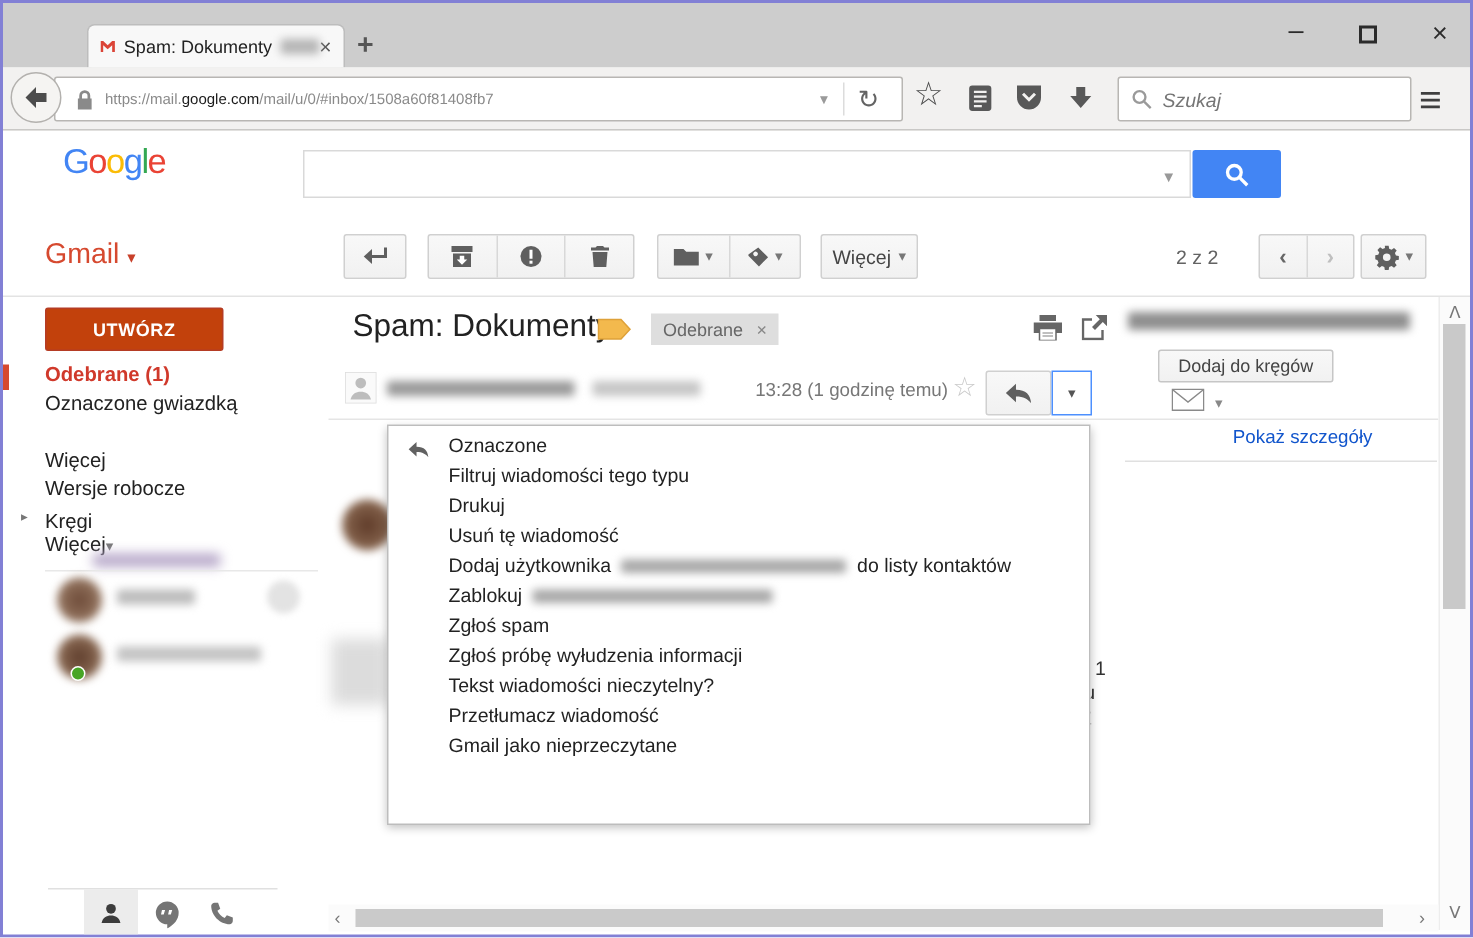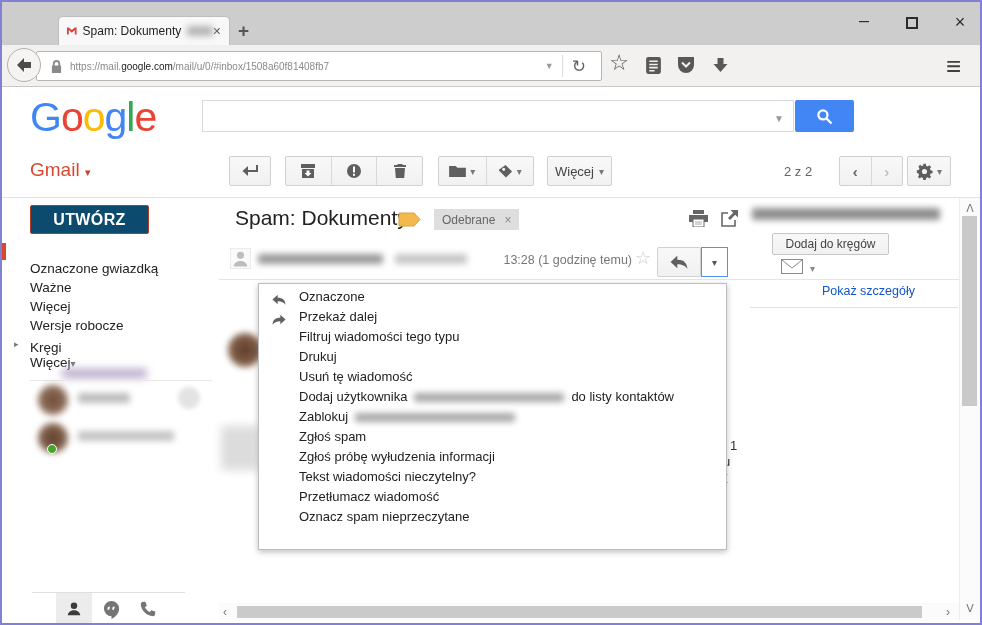--- a/index.html
+++ b/index.html
@@ -29,21 +29,21 @@
   .reloadbtn { color:#636363; font-size:17px; padding:0 9px; }
   .ticon { position:absolute; top:50px; width:26px; height:26px; display:flex; align-items:center; justify-content:center; }
   .icon-star-tool { left:604px; font-size:22px; color:#4c4c4c; top:48px; }
   .icon-clip { left:638px; } .icon-pocket { left:671px; } .icon-dl { left:705px; }
   .ffsearch { position:absolute; left:743px; top:49px; width:196px; height:30px; background:#fff; border:1px solid #b8b6b3; border-radius:2px; display:flex; align-items:center; padding:0 8px; }
   .ffsearch input { border:none; outline:none; font-style:italic; font-size:13px; color:#777; width:140px; margin-left:7px; font-family:"Liberation Sans",sans-serif; background:transparent; }
   .hamburger { position:absolute; left:944px; top:51px; font-size:26px; color:#3f3f3f; line-height:26px; }
 
   
   .gheader { position:absolute; left:0; top:86px; width:978px; height:54px; background:#fff; }
-  .glogo { position:absolute; left:28px; top:6px; font-size:41px; letter-spacing:-1px; }
+  .glogo { position:absolute; left:40px; top:6px; font-size:23px; letter-spacing:-1px; }
   .gsearch { position:absolute; left:200px; top:12px; width:592px; height:32px; border:1px solid #d9d9d9; background:#fff; }
   .gsearch-arrow { position:absolute; right:9px; top:12px; color:#999; font-size:10px; }
   .gsearch-btn { position:absolute; left:793px; top:12px; width:59px; height:32px; background:#4285f4; border-radius:2px; display:flex; align-items:center; justify-content:center; }
 
   
   .gtoolbar { position:absolute; left:0; top:140px; width:978px; height:56px; background:#fff; border-bottom:1px solid #e3e3e3; }
   .gmail-app { position:absolute; left:28px; top:17px; font-size:19px; color:#d6492f; }
   .gmail-app .dd { font-size:11px; color:#c8402a; }
   .gbtn { position:absolute; top:14px; height:30px; background:linear-gradient(#f8f8f8,#f1f1f1); border:1px solid #d0d0d0; border-radius:2px; display:flex; align-items:center; justify-content:center; color:#555; }
   .gbtn-seg { display:flex; align-items:center; justify-content:center; height:100%; }
@@ -55,21 +55,21 @@
   .grp2 .gbtn-seg { width:47px; gap:4px; }
   .btn-more { left:545px; width:65px; font-size:13px; color:#444; gap:5px; }
   .dd { color:#777; font-size:10px; }
   .pagecount { position:absolute; left:782px; top:22px; font-size:13px; color:#636363; }
   .grp-nav { left:837px; width:64px; }
   .grp-nav .gbtn-seg { width:31px; font-size:15px; font-weight:bold; }
   .prev { color:#666; } .next { color:#bfbfbf; }
   .btn-gear { left:905px; width:44px; gap:4px; }
 
   
-  .compose { position:absolute; left:28px; top:203px; width:119px; height:29px; background:#0c4a6e; border:1px solid #b53c24; border-radius:2px; color:#fff; font-size:16px; font-weight:bold; letter-spacing:.4px; display:flex; align-items:center; justify-content:center; }
+  .compose { position:absolute; left:28px; top:203px; width:119px; height:29px; background:#c2410c; border:1px solid #b53c24; border-radius:2px; color:#fff; font-size:12px; font-weight:bold; letter-spacing:.4px; display:flex; align-items:center; justify-content:center; }
   .sideitem { position:absolute; left:28px; width:175px; height:19px; font-size:13.5px; color:#222; white-space:nowrap; }
   .si-unread { font-weight:bold; color:#d0392b; }
   .unread-bar { position:absolute; left:0; top:241px; width:4px; height:17px; background:#d6492f; }
   .si-expander { position:absolute; left:12px; top:337px; font-size:9px; color:#777; }
   .chat-blur-strip { position:absolute; left:60px; top:367px; width:85px; height:9px; background:#b7a8c9; filter:blur(4px); border-radius:2px; }
   .divider-sb { position:absolute; left:28px; top:378px; width:182px; height:1px; background:#e8e8e8; }
   .blur { filter:blur(3px); border-radius:2px; }
   .av { border-radius:50%; filter:blur(3px); position:absolute; }
   .chat1-av { left:36px; top:383px; width:30px; height:30px; background:radial-gradient(#6d4a38,#a88b74); }
   .chat1-name { position:absolute; left:76px; top:391px; width:52px; height:10px; background:#bdbdbd; }
@@ -174,20 +174,27 @@
     <svg width="20" height="18" viewBox="0 0 20 18">
         <path fill="#585858" d="M2 1h16v8a8 8 0 01-16 0z"></path>
         <path fill="none" stroke="#f2f1f0" stroke-width="2" d="M6 6.5l4 4 4-4"></path>
       </svg>
   </div>
   <div class="ticon icon-dl">
     <svg width="15" height="16" viewBox="0 0 14 16">
         <path fill="#585858" d="M4 1h6v6h4l-7 8-7-8h4z"></path>
       </svg>
   </div>
+  <div class="ffsearch">
+    <svg width="14" height="14" viewBox="0 0 16 16">
+        <circle cx="6.5" cy="6.5" r="4.5" fill="none" stroke="#9a9a9a" stroke-width="1.8"></circle>
+        <path stroke="#9a9a9a" stroke-width="1.8" d="M10 10l5 5"></path>
+      </svg>
+    <input placeholder="Szukaj" style="">
+  </div>
   <div class="hamburger">≡</div>
 
   <div class="gheader">
     <div class="glogo"><span style="color:#4285f4">G</span><span style="color:#ea4335">o</span><span style="color:#fbbc05">o</span><span style="color:#4285f4">g</span><span style="color:#34a853">l</span><span style="color:#ea4335">e</span></div>
     <div class="gsearch">
       <span class="gsearch-arrow">▼</span>
     </div>
     <div class="gsearch-btn">
       <svg width="17" height="17" viewBox="0 0 16 16">
           <circle cx="6.5" cy="6.5" r="4.3" fill="none" stroke="#fff" stroke-width="2.1"></circle>
@@ -255,22 +262,22 @@
     <div class="gbtn btn-gear">
       <svg width="17" height="17" viewBox="0 0 20 20">
           <path fill="#5f5f5f" fill-rule="evenodd" d="M8.5 1h3l.4 2.3 1.9.8 1.9-1.4 2.1 2.1-1.4 1.9.8 1.9 2.3.4v3l-2.3.4-.8 1.9 1.4 1.9-2.1 2.1-1.9-1.4-1.9.8-.4 2.3h-3l-.4-2.3-1.9-.8-1.9 1.4-2.1-2.1 1.4-1.9-.8-1.9L1 11.5v-3l2.3-.4.8-1.9-1.4-1.9 2.1-2.1 1.9 1.4 1.9-.8zM10 7a3 3 0 100 6 3 3 0 000-6z"></path>
         </svg>
       <span class="dd">▾</span>
     </div>
   </div>
 
   <div class="compose">UTWÓRZ</div>
   <div class="unread-bar"></div>
+  <div class="sideitem si-unread" style="top:240px">Odebrane (1)</div>
   <div class="sideitem" style="top:259px">Oznaczone gwiazdką</div>
-  <div class="sideitem" style="top:278px">Ważne</div>
   <div class="sideitem" style="top:297px">Więcej</div>
   <div class="sideitem" style="top:316px">Wersje robocze</div>
   <span class="si-expander">▸</span>
   <div class="sideitem" style="top:338px">Kręgi</div>
   <div class="sideitem" style="top:353px"><span>Więcej</span><span class="dd">▾</span></div>
 
   <div class="chat-blur-strip"></div>
   <div class="divider-sb"></div>
   <div class="av chat1-av"></div>
   <div class="chat1-name blur"></div>
@@ -349,36 +356,30 @@
   <span class="frag frag2">iu</span>
   <span class="frag frag3">ły</span>
 
   <div class="cmenu">
     <div class="mi">
       <span class="mi-ico"><svg width="14" height="11" viewBox="0 0 16 12">
             <path fill="#616161" d="M6.5 4V.5L.5 6l6 5.5V8c4.5 0 7 1.5 9 4-.5-5-3-8-9-8z"></path>
           </svg></span>
       <span>Oznaczone</span>
     </div>
-    <div class="mi">
-      <span class="mi-ico"><svg width="14" height="11" viewBox="0 0 16 12" style="transform:scaleX(-1)">
-            <path fill="#616161" d="M6.5 4V.5L.5 6l6 5.5V8c4.5 0 7 1.5 9 4-.5-5-3-8-9-8z"></path>
-          </svg></span>
-      <span>Przekaż dalej</span>
-    </div>
     <div class="mi"><span>Filtruj wiadomości tego typu</span></div>
     <div class="mi"><span>Drukuj</span></div>
     <div class="mi"><span>Usuń tę wiadomość</span></div>
     <div class="mi"><span>Dodaj użytkownika</span><span class="mblur"></span><span>do listy kontaktów</span></div>
     <div class="mi"><span>Zablokuj</span><span class="mblur" style="width:160px"></span></div>
     <div class="mi"><span>Zgłoś spam</span></div>
     <div class="mi"><span>Zgłoś próbę wyłudzenia informacji</span></div>
     <div class="mi"><span>Tekst wiadomości nieczytelny?</span></div>
     <div class="mi"><span>Przetłumacz wiadomość</span></div>
-    <div class="mi"><span>Oznacz spam nieprzeczytane</span></div>
+    <div class="mi"><span>Gmail jako nieprzeczytane</span></div>
   </div>
 
   <div class="cp-email blur"></div>
   <div class="cp-btn">Dodaj do kręgów</div>
   <div class="cp-env">
     <svg width="22" height="15" viewBox="0 0 22 15">
         <rect x=".5" y=".5" width="21" height="14" fill="#fff" stroke="#8a8a8a"></rect>
         <path fill="none" stroke="#8a8a8a" d="M1 1l10 8L21 1"></path>
       </svg>
   </div>

